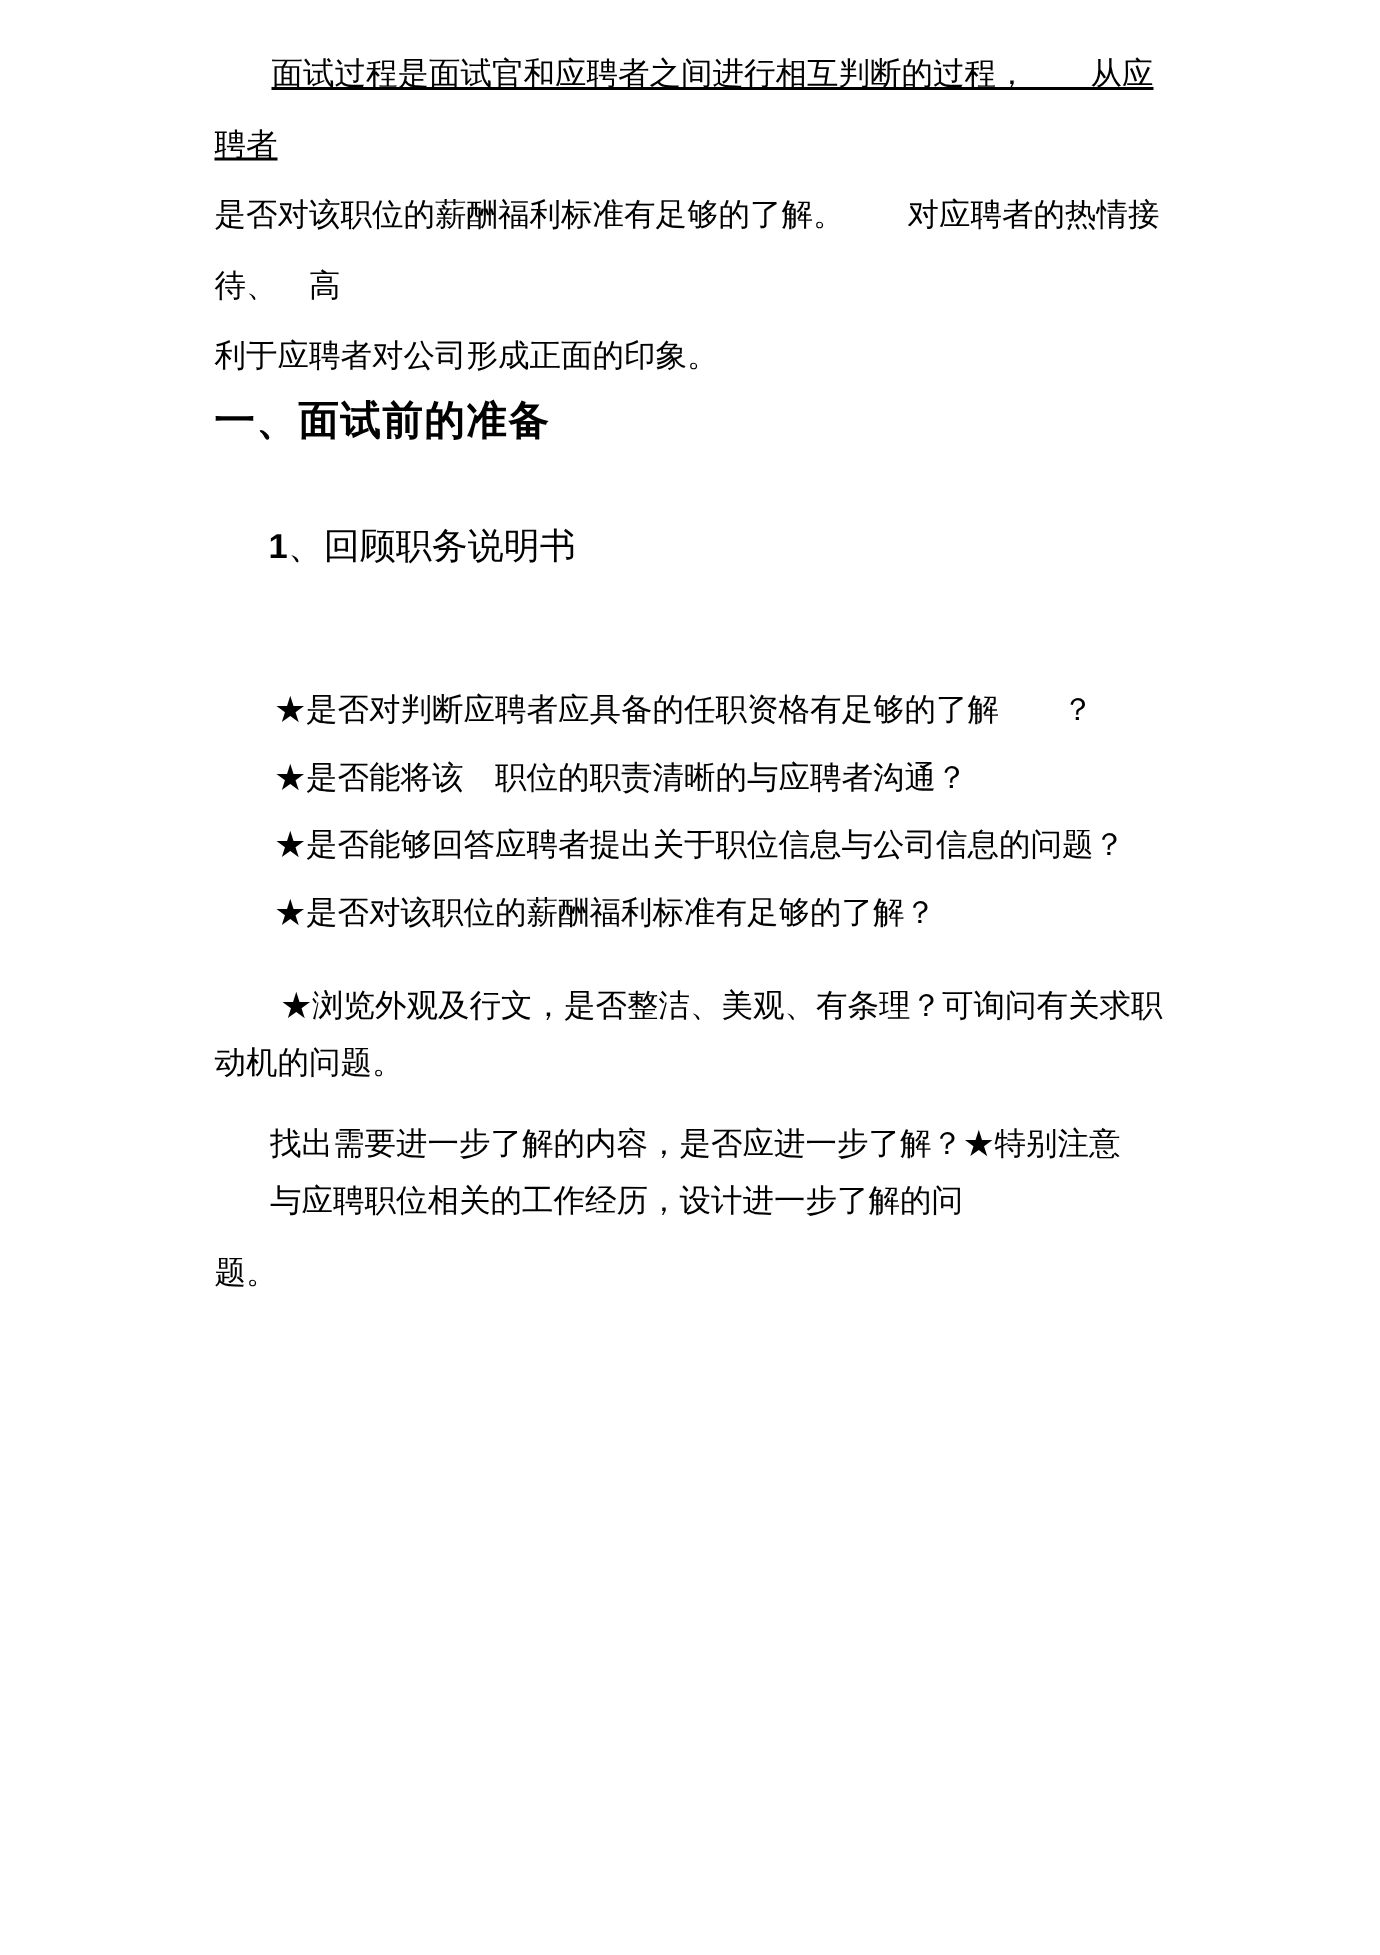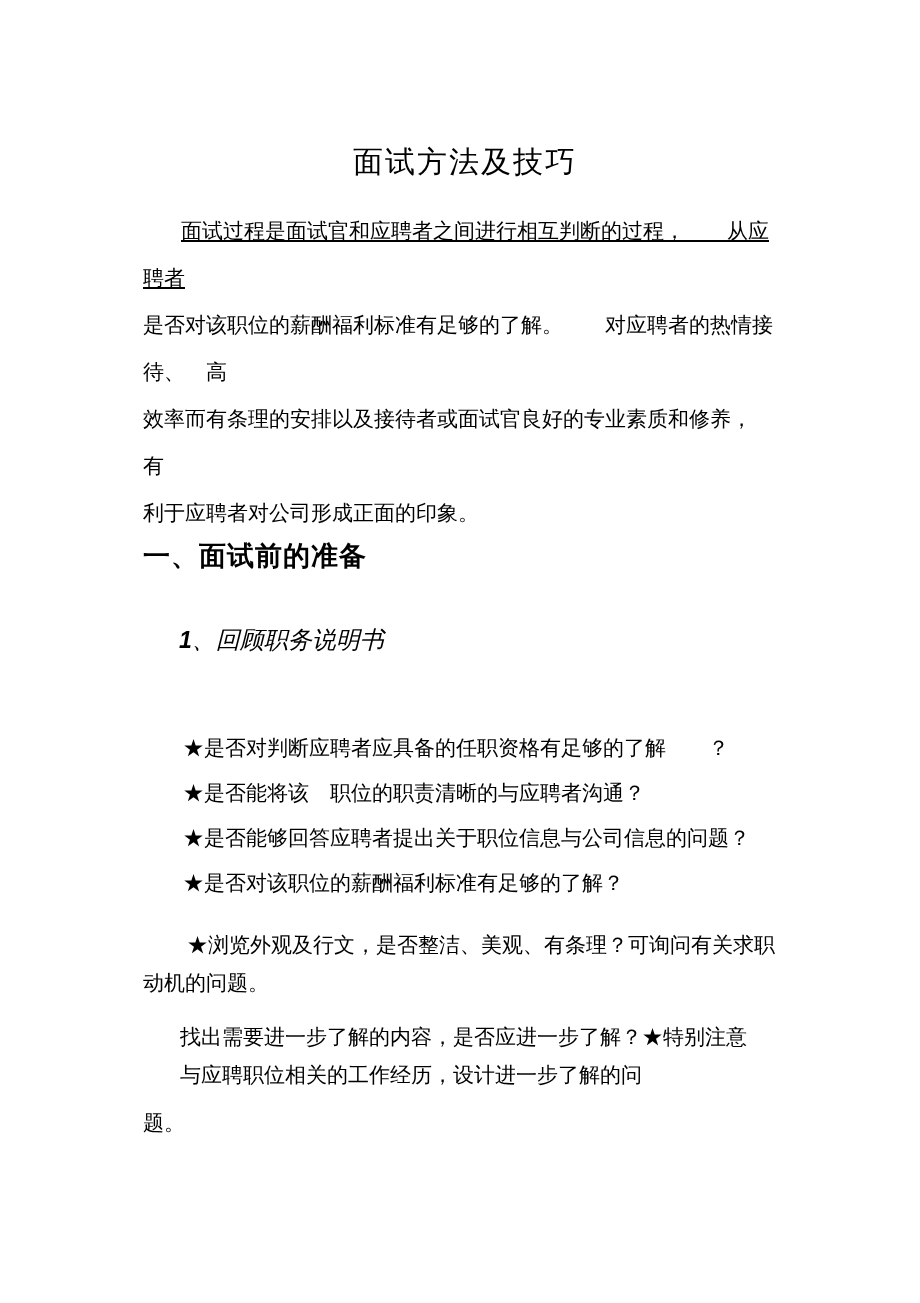--- a/index.html
+++ b/index.html
@@ -20,45 +20,43 @@
     line-height:40px;letter-spacing:2px;
   }
   .line{font-size:21px;line-height:47px;white-space:pre-wrap;}
   .intro{margin-top:26px;}
   .indent-first{text-indent:38px;text-decoration:underline;}
   .h1{
     margin-top:0;
     font-size:27px;font-weight:700;line-height:38px;
     letter-spacing:1px;
   }
-  .sub{margin-top:16px;font-size:24px;font-weight:400;line-height:33px;white-space:pre-wrap;font-style:italic;}
+  .sub{margin-top:16px;font-size:24px;font-weight:400;line-height:33px;white-space:pre-wrap;}
   .sub .num{
     font-family:"Liberation Sans","DejaVu Sans",sans-serif;
     font-weight:700;font-size:23px;
   }
   .bullets{margin-top:36px;padding-left:40px;}
   .bullet{font-size:21px;line-height:45px;white-space:pre-wrap;}
   .para-line{font-size:21px;line-height:38px;white-space:pre-wrap;}
   .blockA{margin-top:20px;}
   .blockA .l1{text-indent:44px;}
   .blockB{margin-top:16px;padding-left:37px;}
   .tail{margin-top:10px;font-size:21px;line-height:38px;white-space:pre-wrap;}
 </style>
 </head>
 <body>
 
 <div class="page">
   <div class="content">
 
-    <h1 class="doc-title">面试方法及技巧</h1>
 
     <div class="intro">
       <div class="line indent-first">面试过程是面试官和应聘者之间进行相互判断的过程，　　从应聘者</div>
       <div class="line">是否对该职位的薪酬福利标准有足够的了解。　　对应聘者的热情接待、　高</div>
-      <div class="line">效率而有条理的安排以及接待者或面试官良好的专业素质和修养，　　有</div>
       <div class="line">利于应聘者对公司形成正面的印象。</div>
     </div>
 
     <div class="h1">一、面试前的准备</div>
 
     <div class="sub">
       <span class="num">1</span><span>、</span><span>回顾职务说明书</span>
     </div>
 
     <div class="bullets">

